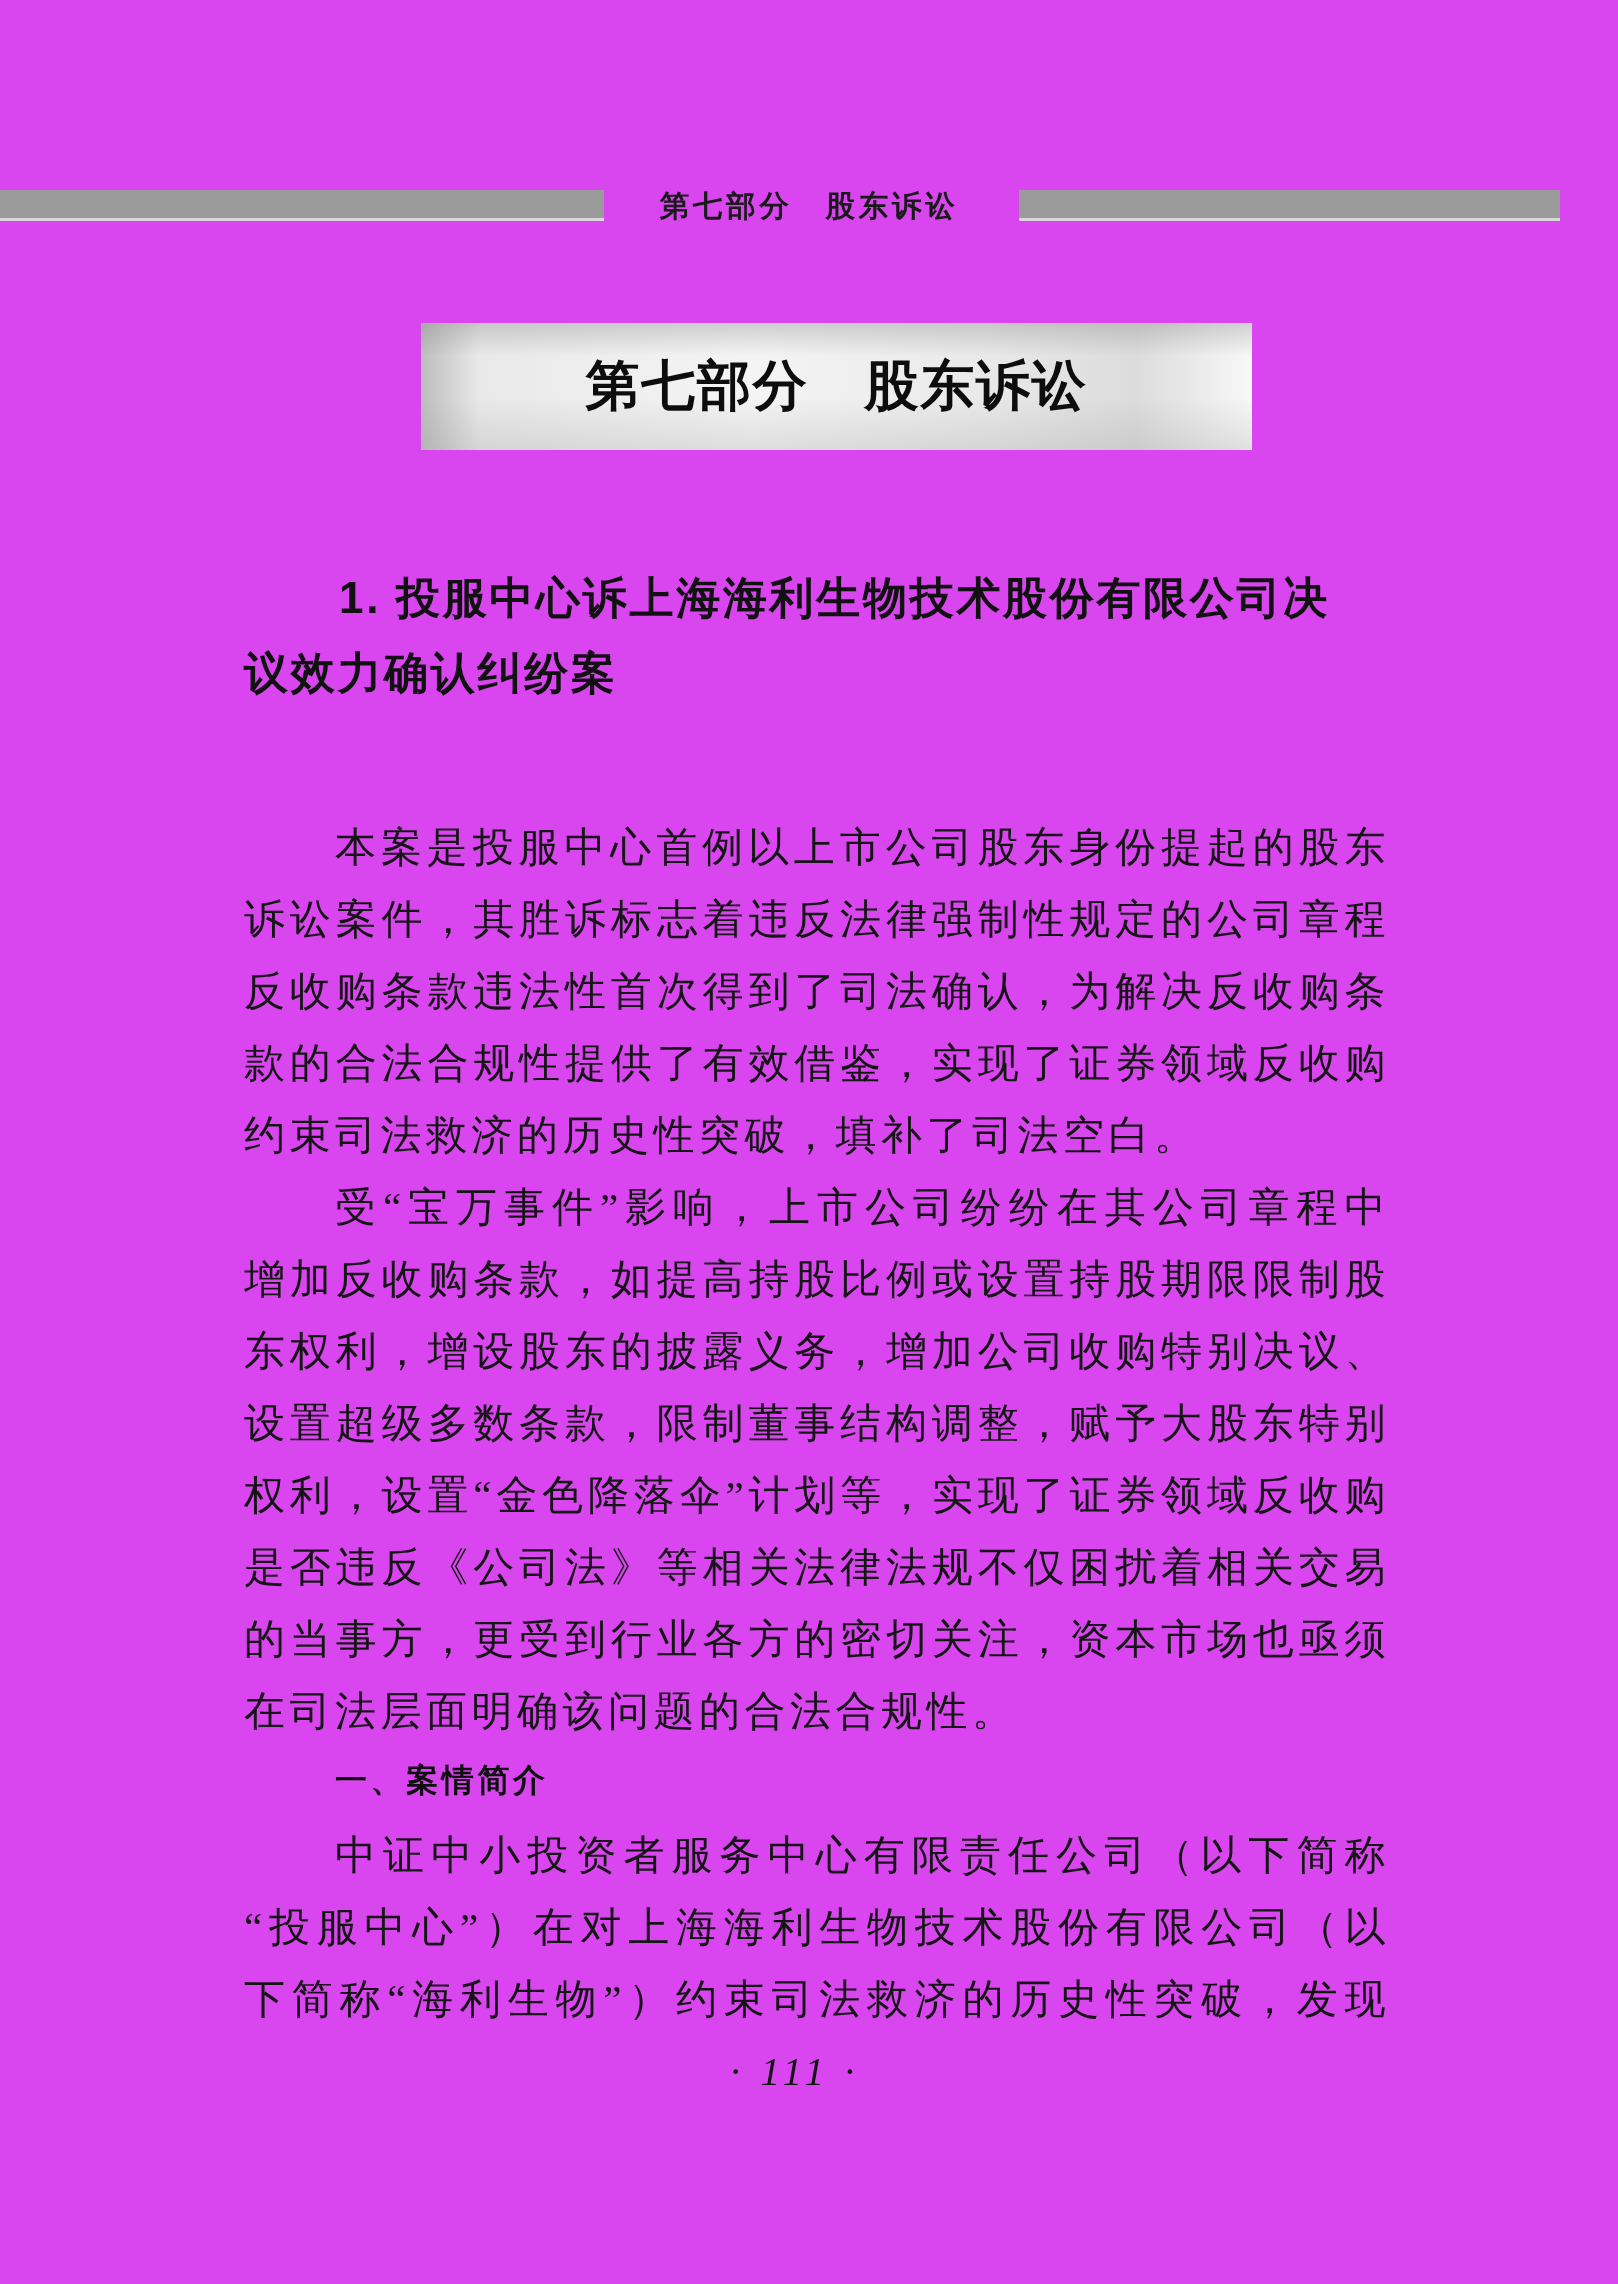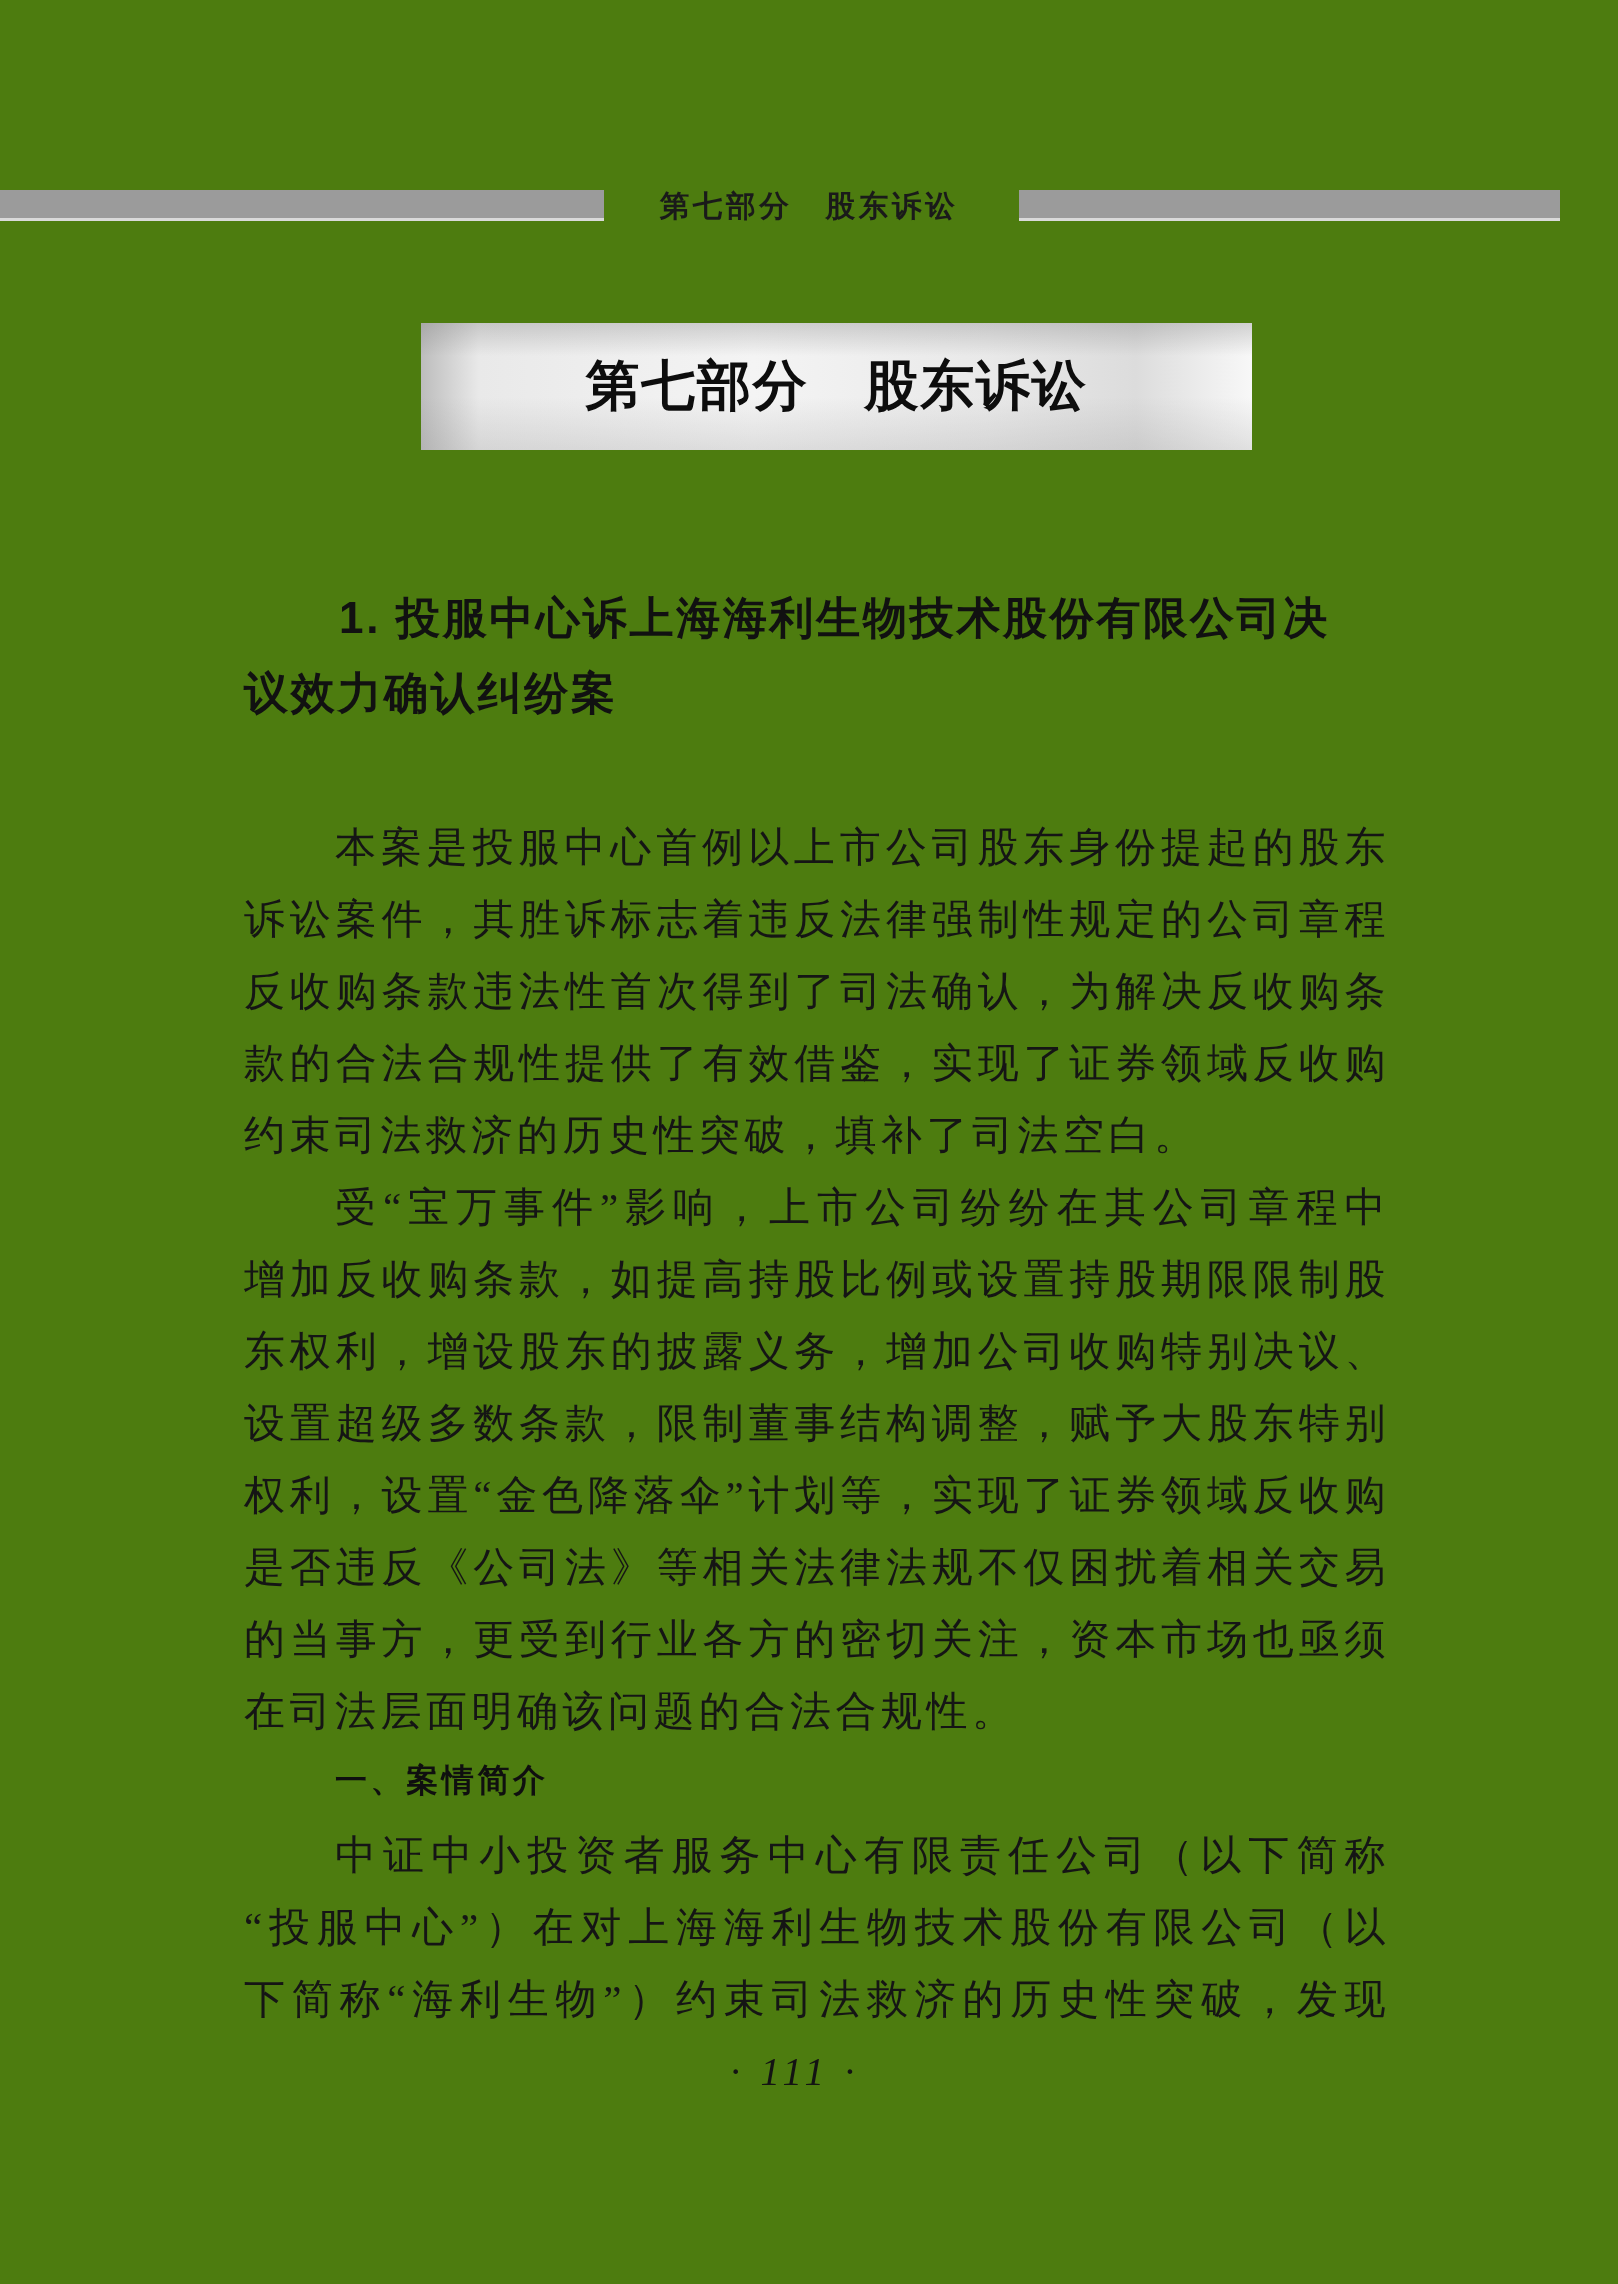--- a/index.html
+++ b/index.html
@@ -1,20 +1,20 @@
 <!DOCTYPE html>
 <html style="font-size:14.3px"><head>
 <meta charset="utf-8">
 <style>
   html, body { margin: 0; padding: 0; background: #ffffff; }
   .page {
     position: relative;
     width: 1618px;
     height: 2285px;
-    background: #4d7c0f;
+    background: #d946ef;
     overflow: hidden;
     font-family: "Liberation Serif", serif;
     color: #131313;
   }
 
   
   .running-header { position: absolute; top: 190px; left: 0; width: 1618px; height: 36px; }
   .bar {
     position: absolute; top: 0; height: 28px;
     background: #9b9b9b;
@@ -39,21 +39,21 @@
                       #dcdcdc 86%, #f8f8f8 100%);
     text-align: center; line-height: 127px;
   }
   .banner-title {
     font-family: "Liberation Serif", serif;
     font-weight: bold; font-size: 54px; letter-spacing: 1.8px; color: #0d0d0d;
   }
 
   
   .section-heading {
-    position: absolute; left: 244px; top: 580px; width: 1173px;
+    position: absolute; left: 244px; top: 560px; width: 1173px;
     font-family: "Liberation Sans", sans-serif;
     font-weight: bold; font-size: 44px; letter-spacing: 2.7px;
     line-height: 75px; color: #111111;
   }
   .section-heading .hline { white-space: nowrap; }
   .section-heading .hline.ind { padding-left: 95px; }
 
   
   .body-text {
     position: absolute; left: 244px; top: 811px; width: 1146px;

